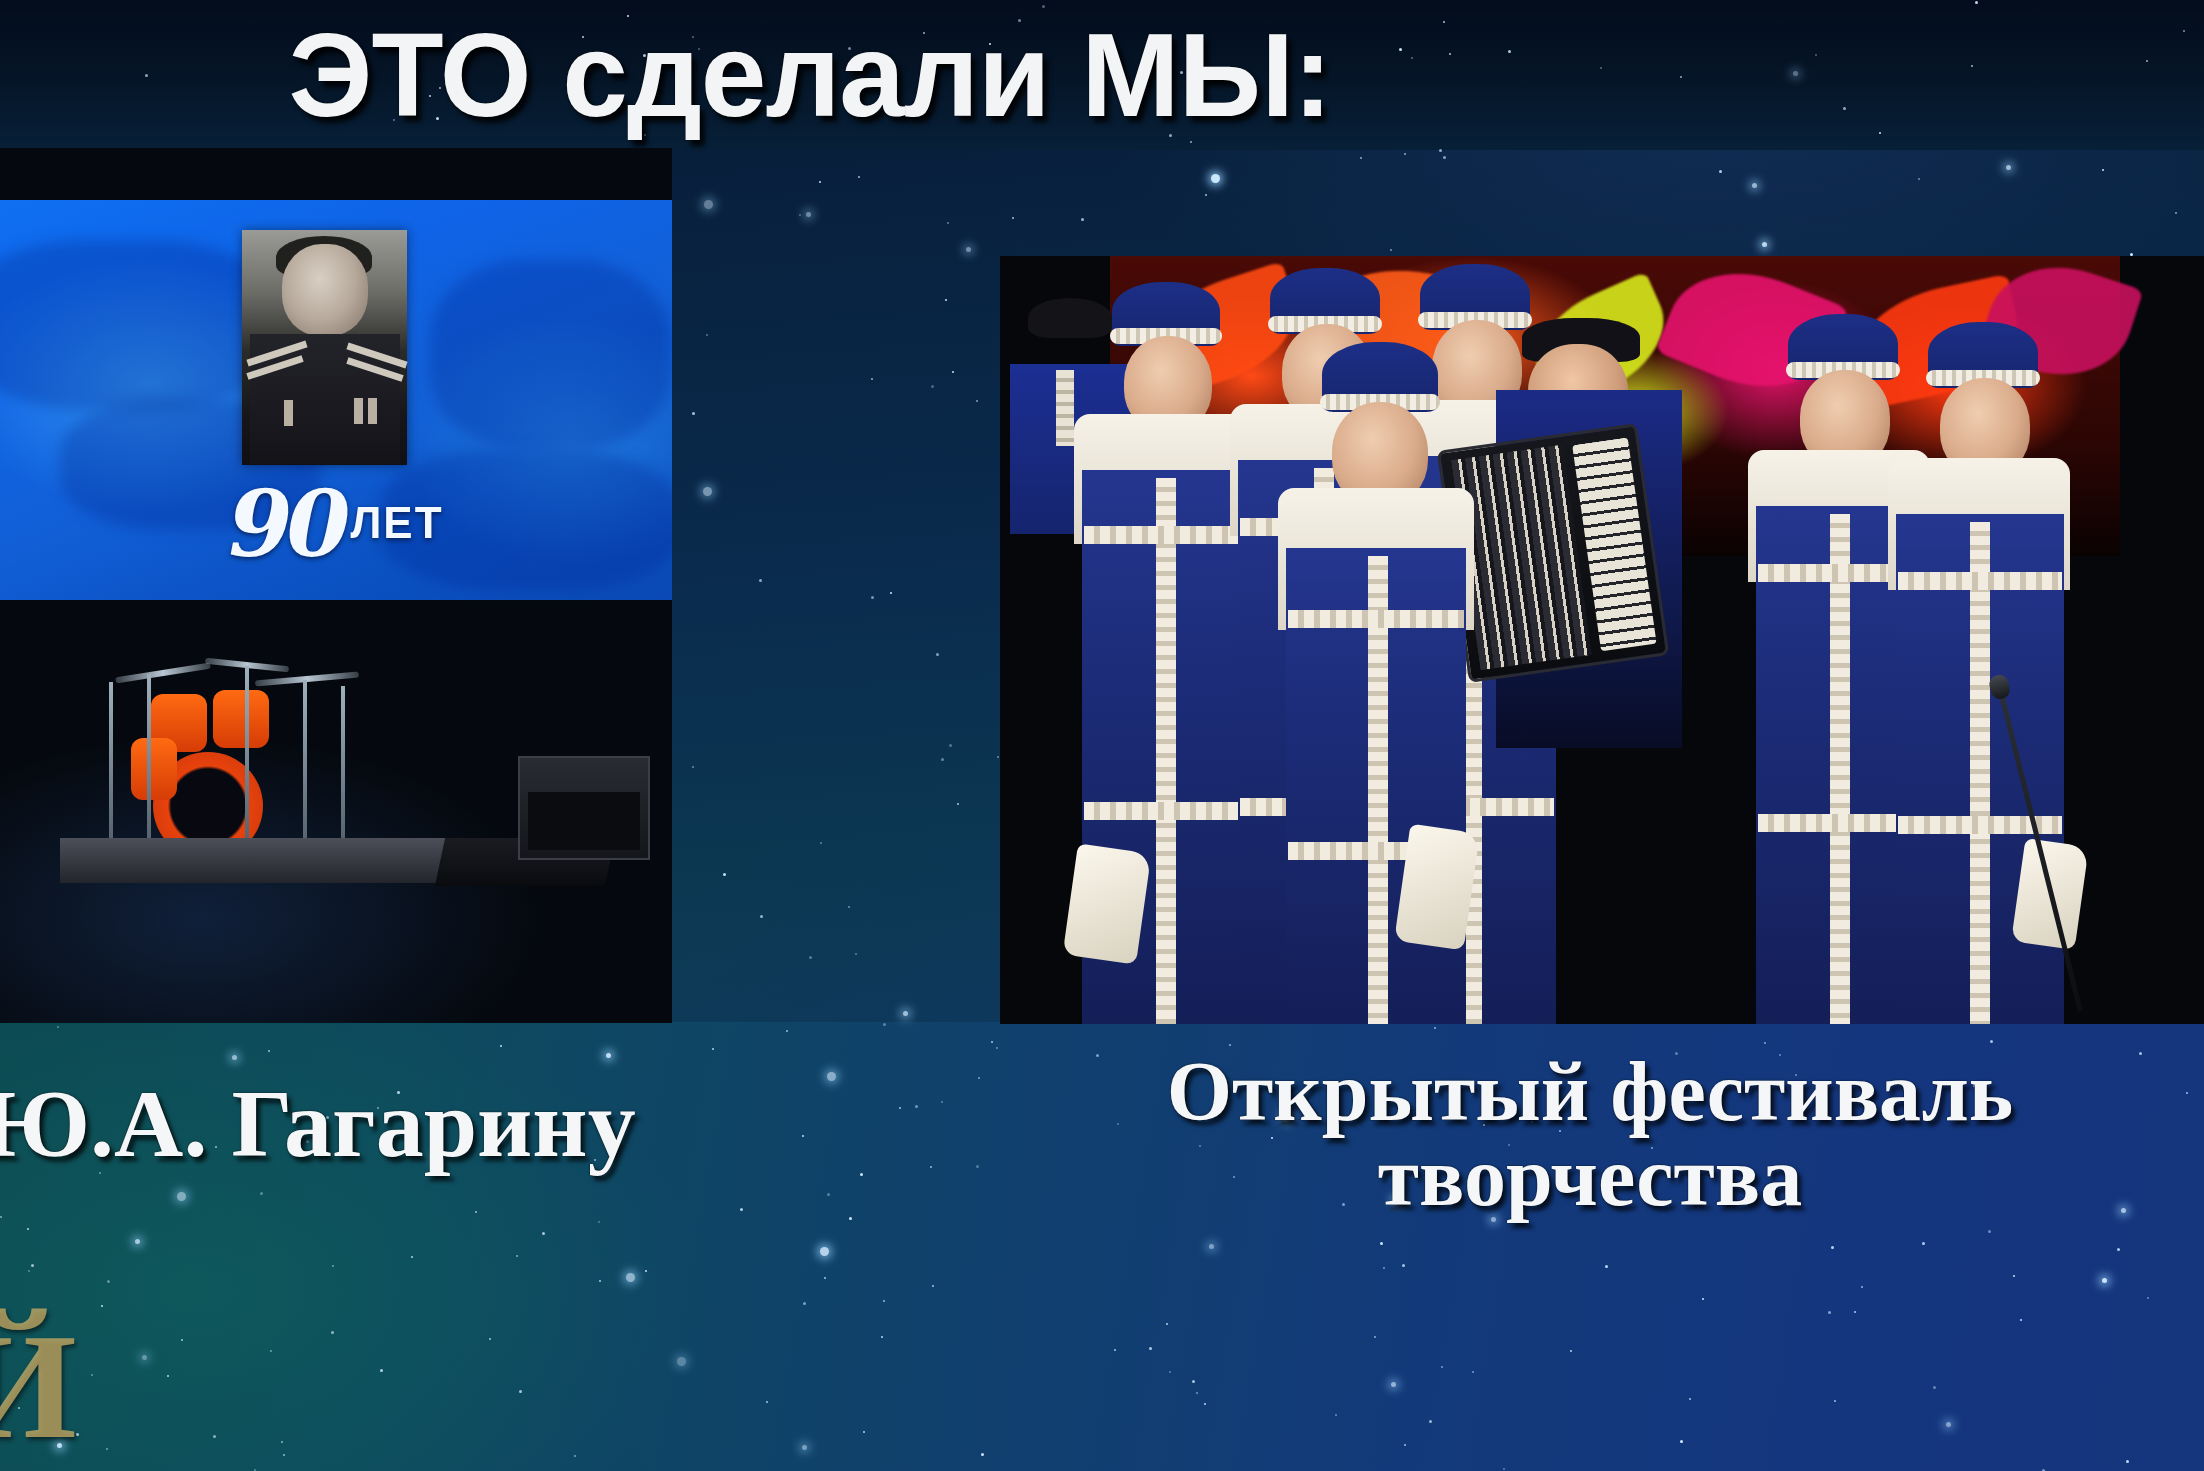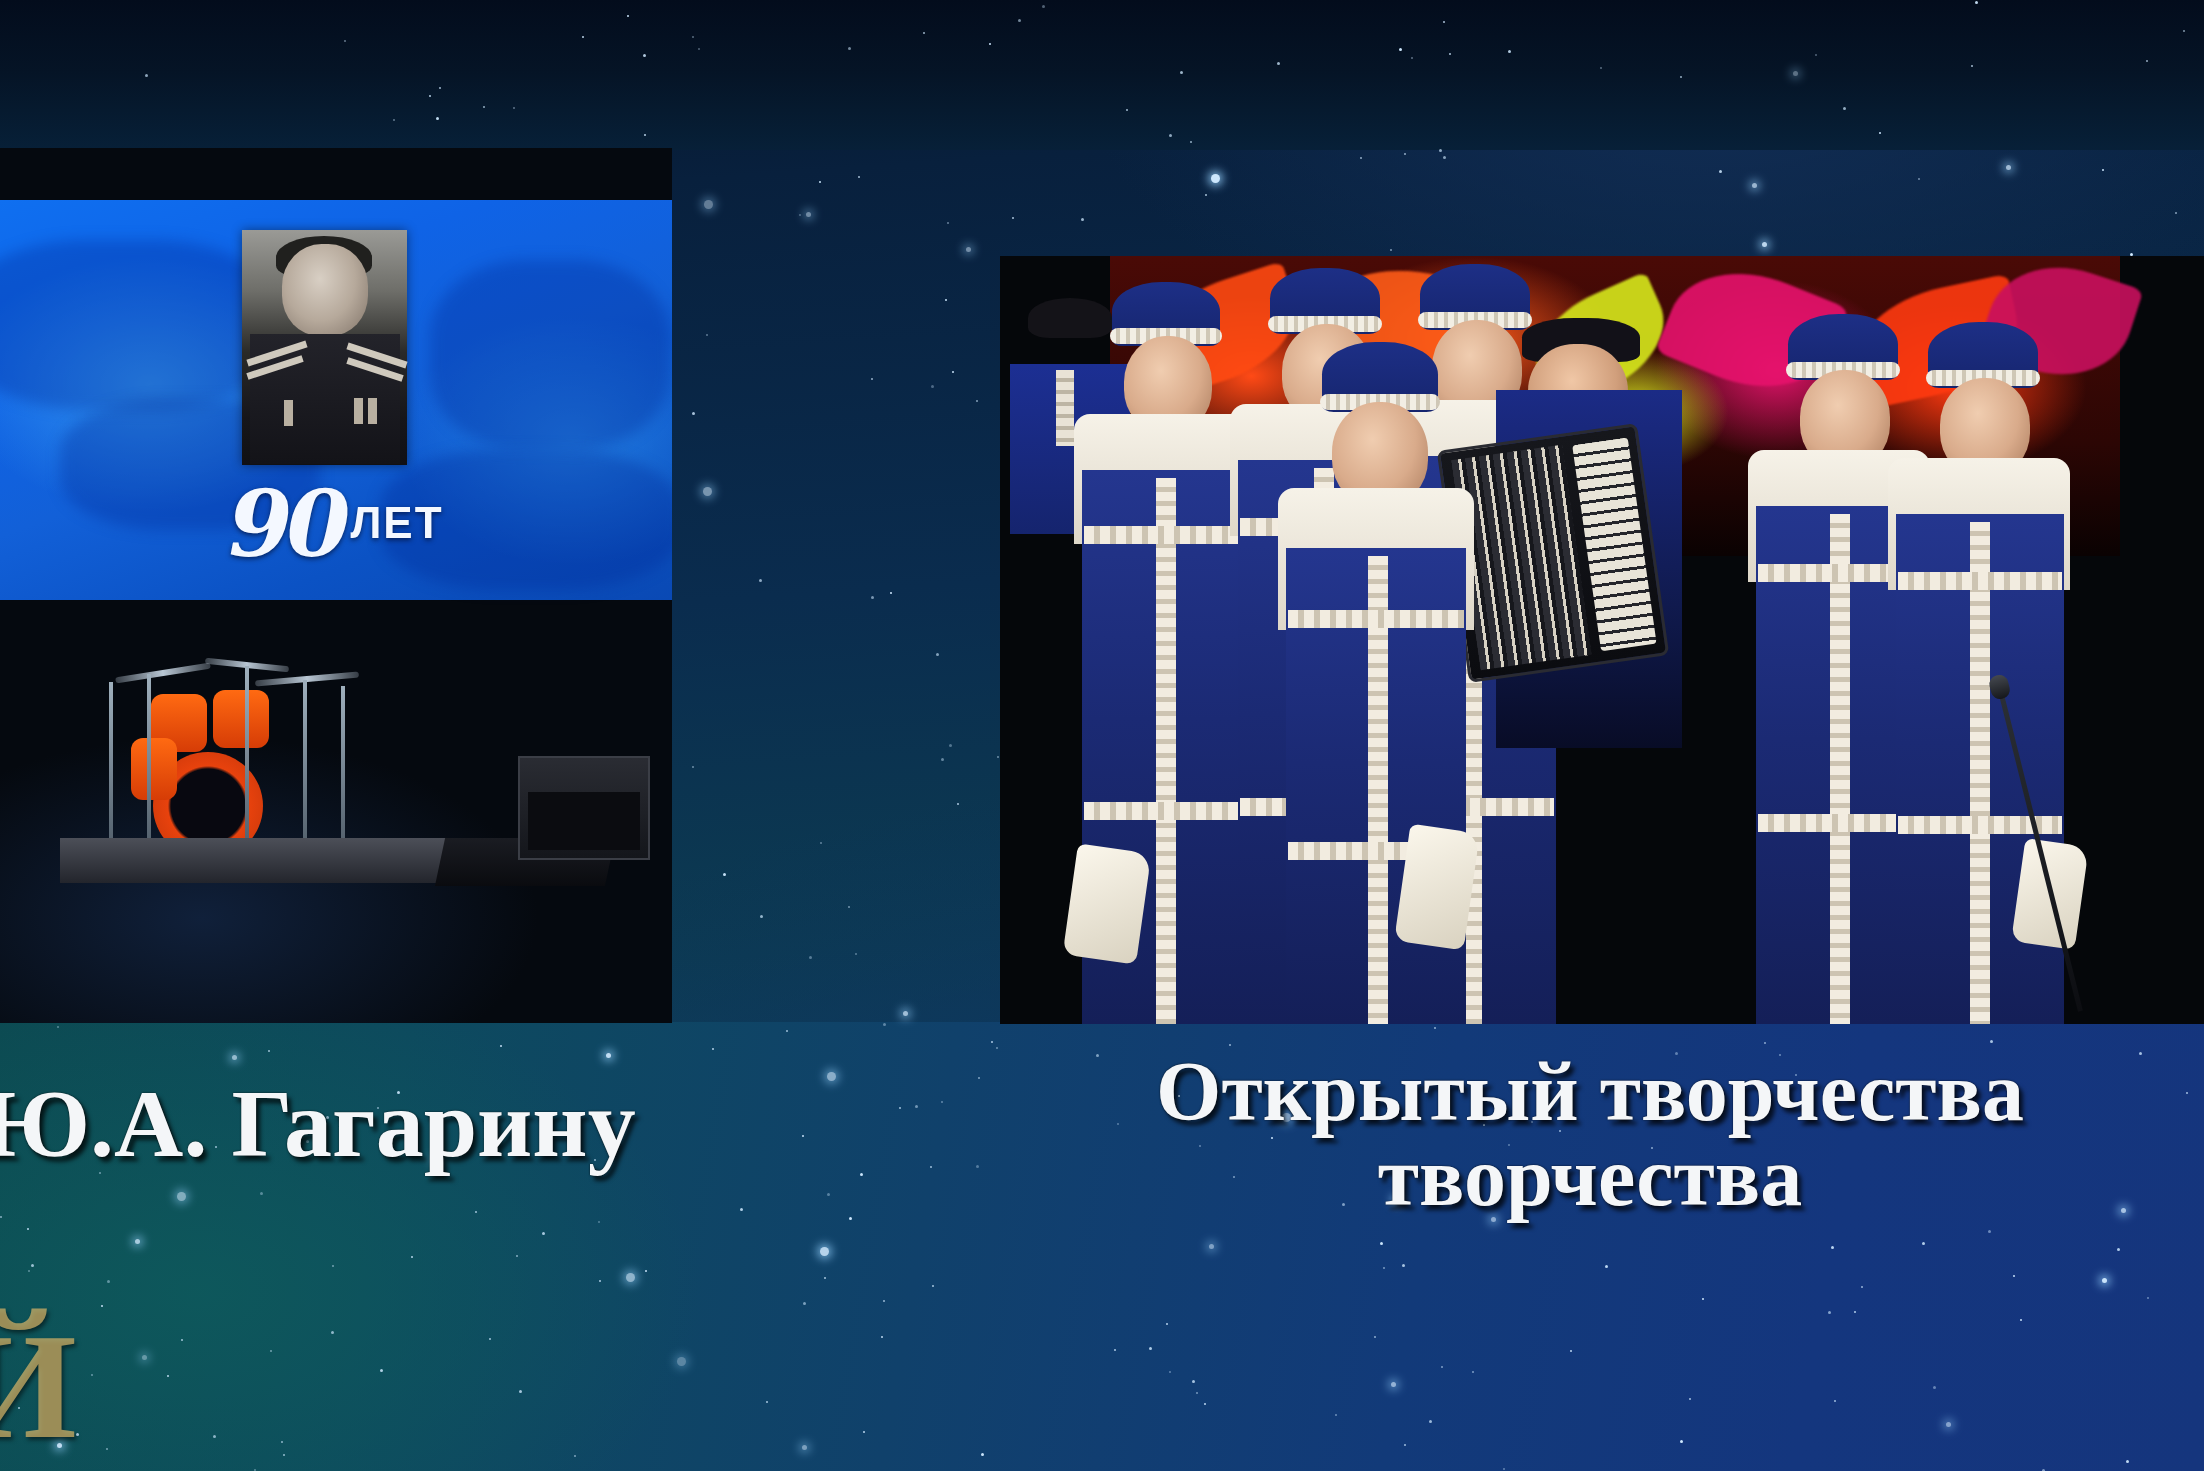--- a/index.html
+++ b/index.html
@@ -423,20 +423,21 @@
       <div class="st" style="left: 1116.75px; top: 1123.22px; width: 2px; height: 2px; opacity: 0.39;"></div>
       <div class="st" style="left: 819.947px; top: 842.466px; width: 2px; height: 2px; opacity: 0.44;"></div>
       <div class="st" style="left: 180.896px; top: 1338.57px; width: 2px; height: 2px; opacity: 0.77;"></div>
       <div class="st big" style="left: 625.564px; top: 1273.33px; width: 9px; height: 9px; opacity: 0.67;"></div>
       <div class="st" style="left: 268.304px; top: 1049.94px; width: 2px; height: 2px; opacity: 0.74;"></div>
       <div class="st big" style="left: 805.557px; top: 212.369px; width: 5px; height: 5px; opacity: 0.53;"></div>
       <div class="st" style="left: 1114.2px; top: 1348.93px; width: 2px; height: 2px; opacity: 0.81;"></div>
       <div class="st" style="left: 786.055px; top: 1029.68px; width: 2px; height: 2px; opacity: 0.73;"></div>
     </div>
 
+  <div id="title">ЭТО сделали МЫ:</div>
 
   <div class="panel" id="panel-left">
     <div id="hall"></div>
 
     <div id="led">
       <div class="smear" style="left:-40px;top:40px;width:320px;height:170px;"></div>
       <div class="smear" style="left:60px;top:200px;width:260px;height:130px;"></div>
       <div class="smear" style="left:430px;top:60px;width:240px;height:190px;"></div>
       <div class="smear" style="left:380px;top:250px;width:300px;height:140px;"></div>
 
@@ -585,20 +586,20 @@
       <div class="cap"></div>
     </div>
     <div class="mic" style="left:1038px;top:430px;height:330px;transform:rotate(-14deg);">
       <div class="cap"></div>
     </div>
   </div>
 
   <div class="caption" id="cap-left">Ю.А. Гагарину</div>
 
   <div class="caption" id="cap-right">
-    <div class="l1">Открытый творчества</div>
+    <div class="l1">Открытый фестиваль</div>
     <div class="l2">творчества</div>
   </div>
 
   <div id="goldrow">Й</div>
 
 
 </div>
 
 </body></html>

